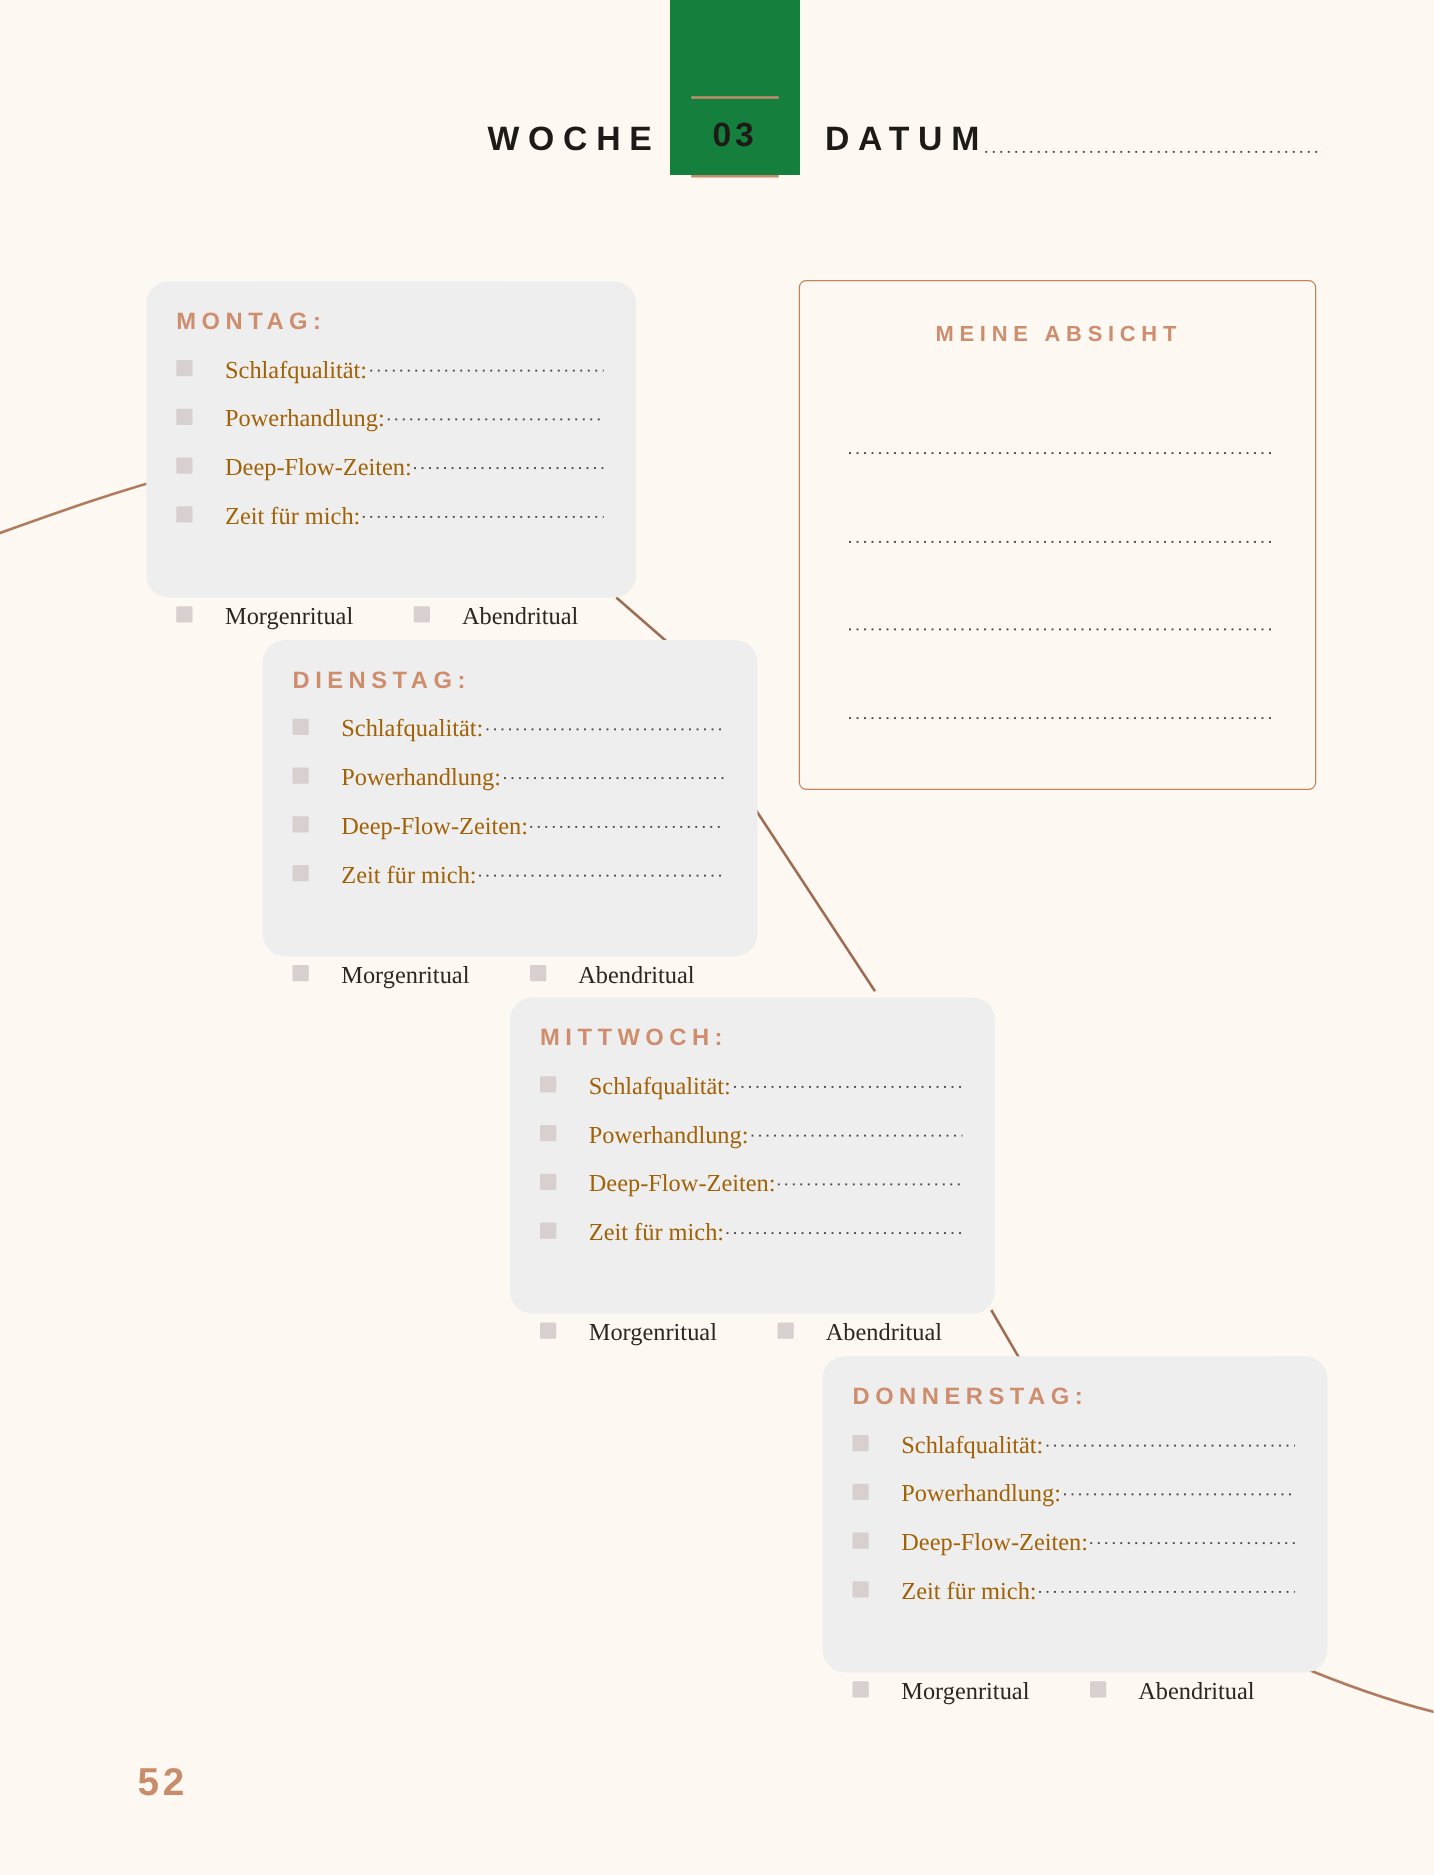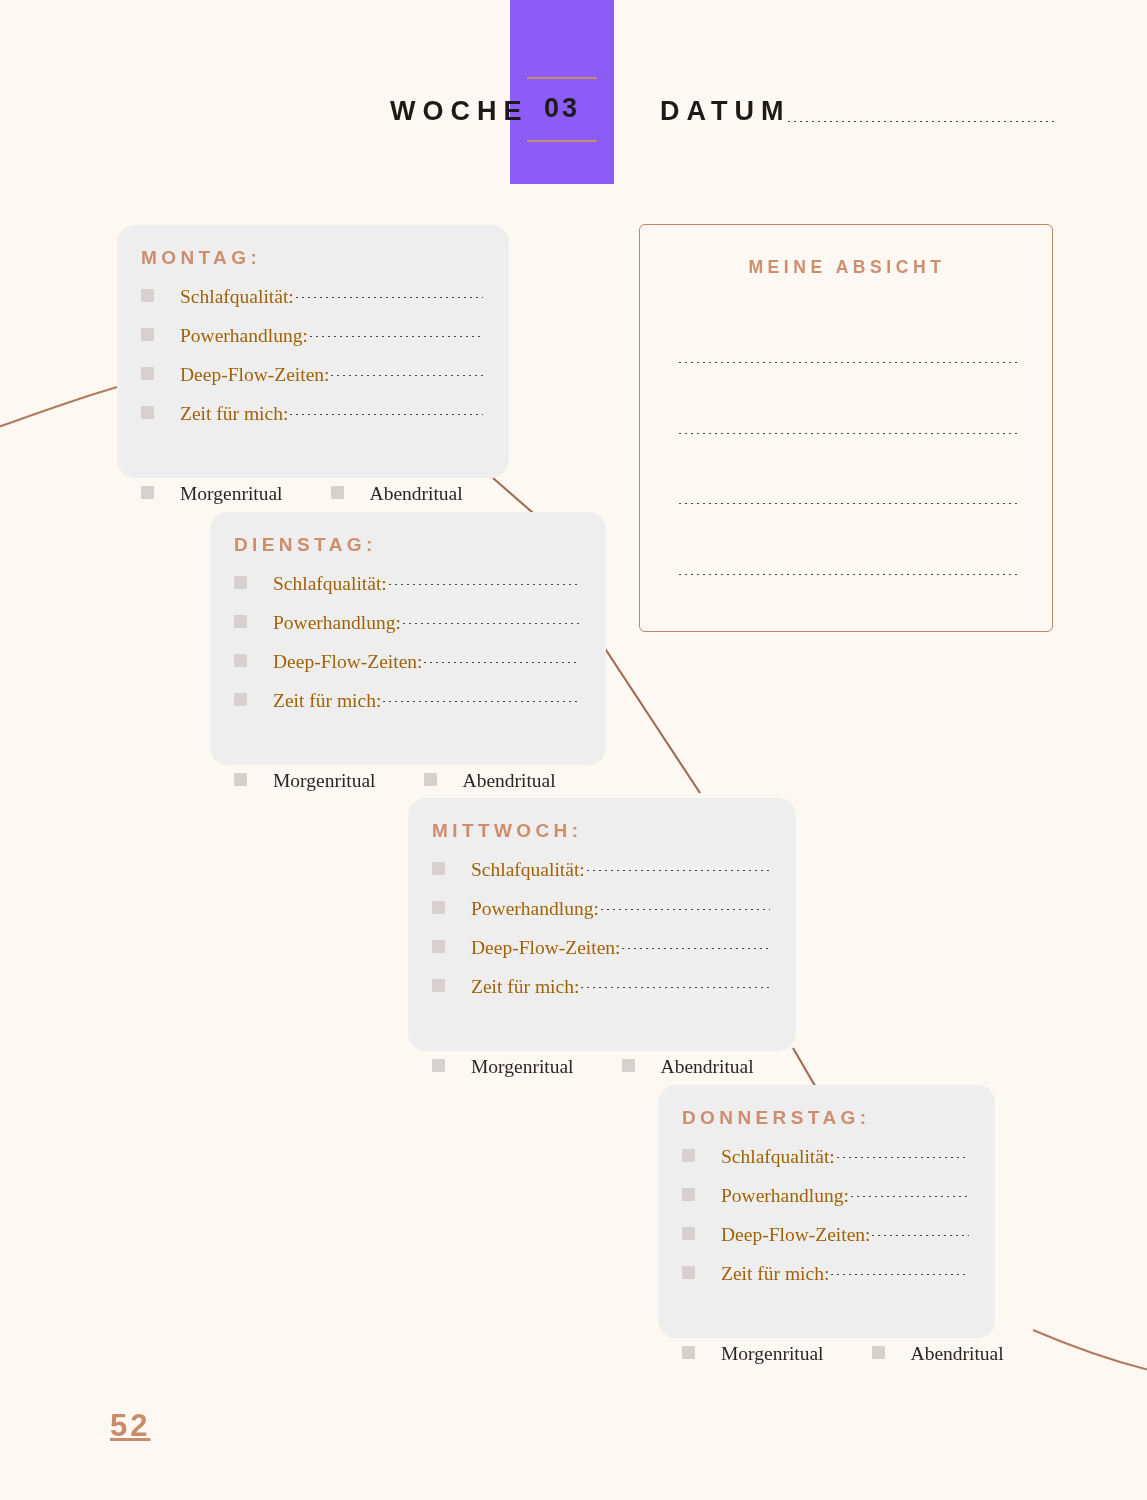--- a/index.html
+++ b/index.html
@@ -20,25 +20,25 @@
   #curves {
     position: absolute;
     left: 0; top: 0;
     width: 1147px; height: 1500px;
     pointer-events: none;
   }
 
   
   .week-strip {
     position: absolute;
-    left: 510px;
+    left: 536px;
     top: 0;
     width: 104px;
-    height: 184px;
-    background: #8b5cf6;
+    height: 140px;
+    background: #15803d;
   }
   .week-rule {
     position: absolute;
     left: 17px;
     width: 70px;
     height: 2px;
     background: #C68A6C;
   }
   .week-rule.top { top: 77px; }
   .week-rule.bottom { top: 140px; }
@@ -175,21 +175,20 @@
   
   #page-number {
     position: absolute;
     left: 110px;
     top: 1408px;
     font-family: "Liberation Sans", sans-serif;
     font-weight: bold;
     font-size: 31px;
     letter-spacing: 3px;
     color: #C98C6B;
-    text-decoration: underline;
   }
 </style>
 </head>
 <body>
 
 <div id="page">
 
   <svg id="curves" viewBox="0 0 1147 1500" fill="none">
     <path d="M -10 430 C 40 412, 95 392, 150 378" stroke="#B07A5E" stroke-width="2.1" fill="none"></path>
     <path d="M 493 478 L 540 519" stroke="#9E6B52" stroke-width="2.1" fill="none"></path>
@@ -317,21 +316,21 @@
           <span class="ritual-label">Morgenritual</span>
         </span>
         <span class="ritual" style="margin-left:48px">
           <span class="cbox"></span>
           <span class="ritual-label">Abendritual</span>
         </span>
       </div>
     </div>
   </div>
 
-  <div class="day-card" style="left:658px; top:1085px; width:337px; height:253px; padding:22px 26px 0 24px;">
+  <div class="day-card" style="left:658px; top:1085px; width:404px; height:253px; padding:22px 26px 0 24px;">
     <div class="day-title">DONNERSTAG:</div>
     <div class="rows">
       <div class="row">
         <span class="cbox"></span>
         <span class="row-label">Schlafqualität:</span>
         <span class="leader"></span>
       </div>
       <div class="row">
         <span class="cbox"></span>
         <span class="row-label">Powerhandlung:</span>

